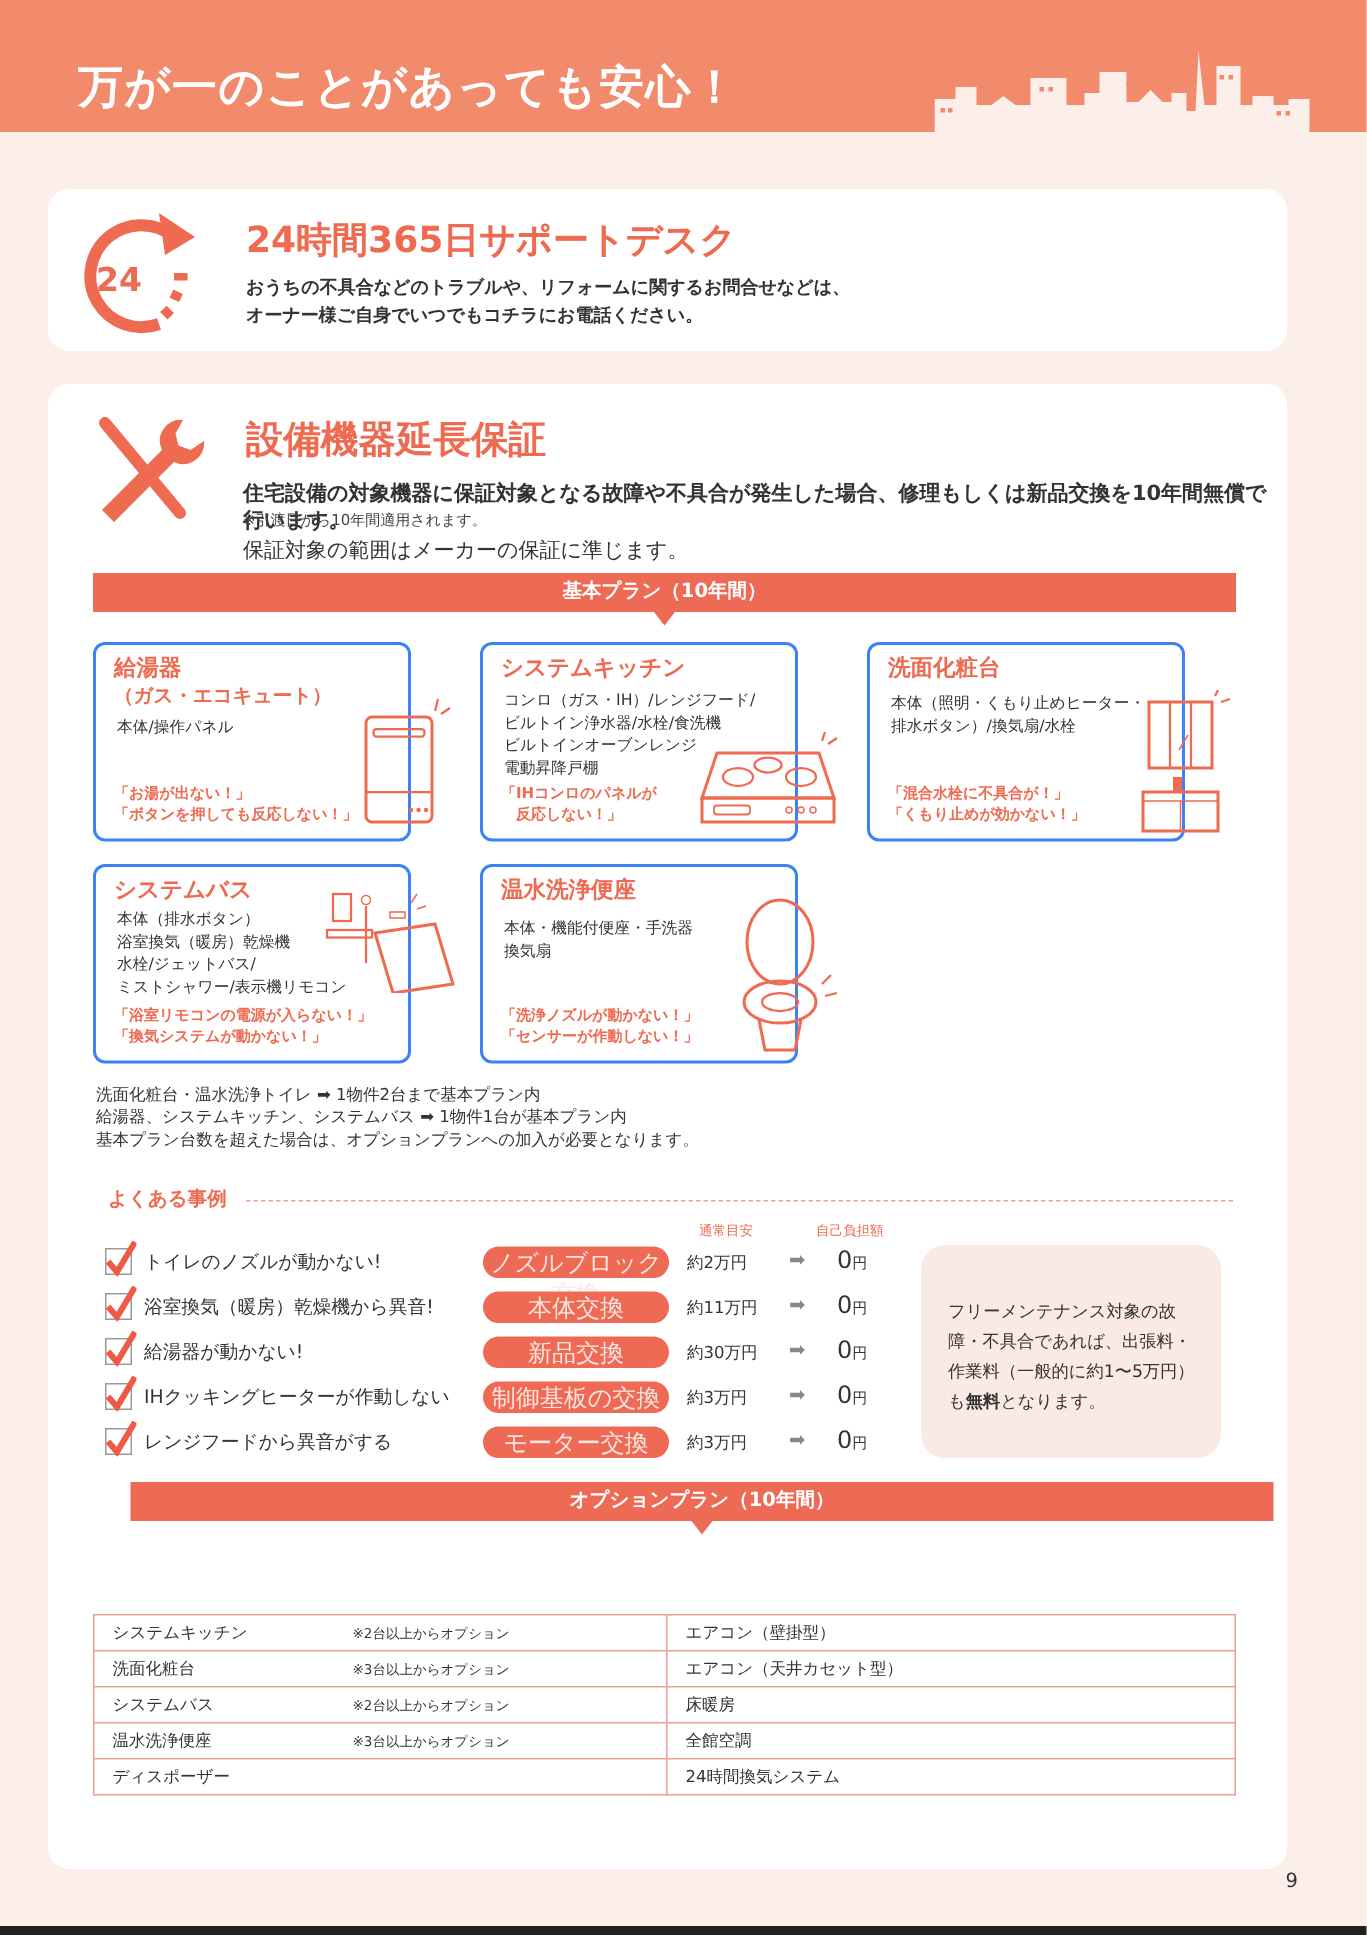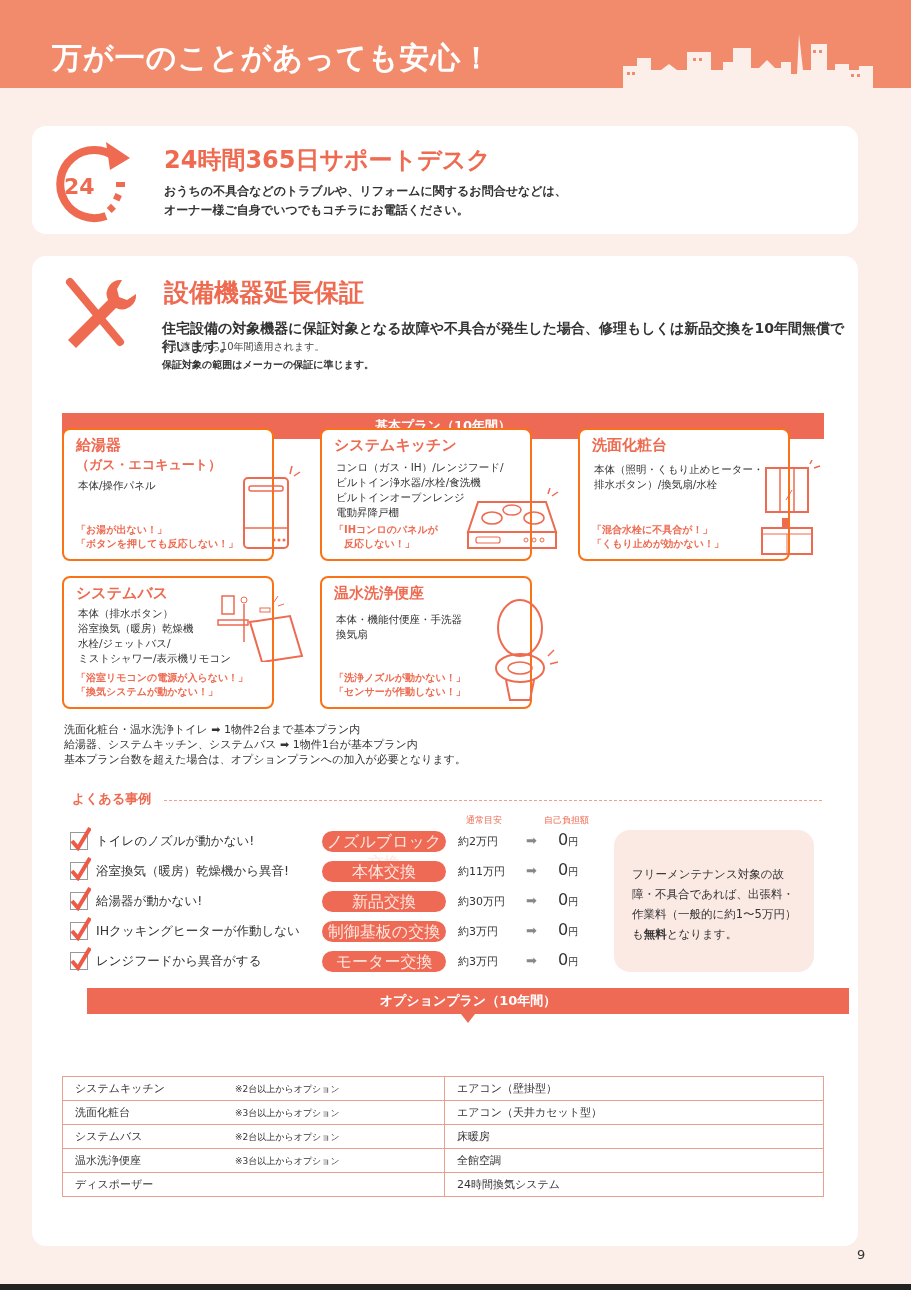--- a/index.html
+++ b/index.html
@@ -11,24 +11,24 @@
   .card { position: absolute; background: #fff; border-radius: 14px; }
   .support { left: 32px; top: 126px; width: 826px; height: 108px; }
   .clock { position: absolute; left: 14px; top: 10px; width: 90px; height: 90px; }
   .support-title { position: absolute; left: 132px; top: 18px; font-size: 24px; color: #ee6a50; font-weight: bold; }
   .support-text { position: absolute; left: 132px; top: 56px; font-size: 12px; line-height: 19px; color: #333; font-weight: bold; }
   .warranty { left: 32px; top: 256px; width: 826px; height: 990px; }
   .tools { position: absolute; left: 30px; top: 20px; width: 76px; height: 76px; }
   .w-title { position: absolute; left: 132px; top: 20px; font-size: 25px; color: #ee6a50; font-weight: bold; }
   .w-text1 { position: absolute; left: 130px; top: 64px; font-size: 14px; font-weight: bold; color: #333; }
   .w-note { position: absolute; left: 130px; top: 84px; font-size: 10px; color: #444; }
-  .w-text2 { position: absolute; left: 130px; top: 102px; font-size: 10px; font-weight: bold; color: #333; }
+  .w-text2 { position: absolute; left: 130px; top: 102px; font-size: 14px; font-weight: normal; color: #333; }
   .plan-bar { position: absolute; left: 30px; width: 762px; height: 26px; background: #ef6a55; color: #fff; text-align: center; font-size: 13px; line-height: 26px; font-weight: bold; }
   .plan-bar::after { content: ""; position: absolute; left: 374px; bottom: -9px; border-left: 7px solid transparent; border-right: 7px solid transparent; border-top: 9px solid #ef6a55; }
-  .item-box { position: absolute; width: 212px; height: 133px; border: 2px solid #f97316; border-radius: 8px; background: #fff; }
+  .item-box { position: absolute; width: 212px; height: 133px; border: 2px solid #3b82f6; border-radius: 8px; background: #fff; }
   .ib-title { position: absolute; left: 12px; top: 6px; font-size: 15px; color: #ee6a50; font-weight: bold; line-height: 19px; }
   .ib-desc { position: absolute; left: 14px; font-size: 10.5px; color: #333; line-height: 15px; }
   .ib-quote { position: absolute; left: 12px; bottom: 8px; font-size: 10px; color: #ee6a50; font-weight: bold; line-height: 14px; }
   .ib-illus { position: absolute; }
   .notes { position: absolute; left: 32px; top: 466px; font-size: 11px; line-height: 15px; color: #333; }
   .cases-title { position: absolute; left: 40px; top: 534px; font-size: 13px; color: #ee6a50; font-weight: bold; }
   .cases-dots { position: absolute; left: 132px; top: 544px; width: 658px; border-top: 1.5px dashed #f0a090; }
   .col-label { position: absolute; top: 558px; font-size: 9px; color: #ee6a50; }
   .case-row { position: absolute; left: 38px; height: 24px; width: 530px; }
   .check { position: absolute; left: 0; top: 2px; width: 18px; height: 18px; border: 1.5px solid #999; background: #fff; }
@@ -91,21 +91,21 @@
   <div class="card warranty">
     <svg class="tools" viewBox="0 0 76 76">
       <line x1="8" y1="6" x2="58" y2="66" stroke="#ee6a50" stroke-width="8" stroke-linecap="round"></line>
       <path d="M60 4 a14 14 0 0 0 -14 20 L6 64 l8 8 40 -40 a14 14 0 0 0 20 -14 l-9 6 -8 -3 -2 -8 z" fill="#ee6a50"></path>
     </svg>
     <div class="w-title">設備機器延長保証</div>
     <div class="w-text1">住宅設備の対象機器に保証対象となる故障や不具合が発生した場合、修理もしくは新品交換を10年間無償で行います。</div>
     <div class="w-note">※引渡日から10年間適用されます。</div>
     <div class="w-text2">保証対象の範囲はメーカーの保証に準じます。</div>
 
-    <div class="plan-bar" style="top:126px;margin-top:31px;">基本プラン（10年間）</div>
+    <div class="plan-bar" style="top:126px;">基本プラン（10年間）</div>
 
     <div class="item-box" style="left:30px; top:172px;">
       <div class="ib-title">
           <div>給湯器</div>
           <div style="font-size:13px">（ガス・エコキュート）</div>
         </div>
       <div class="ib-desc" style="top:48px;">本体/操作パネル</div>
       <div class="ib-quote">
           <div>「お湯が出ない！」</div>
           <div>「ボタンを押しても反応しない！」</div>

